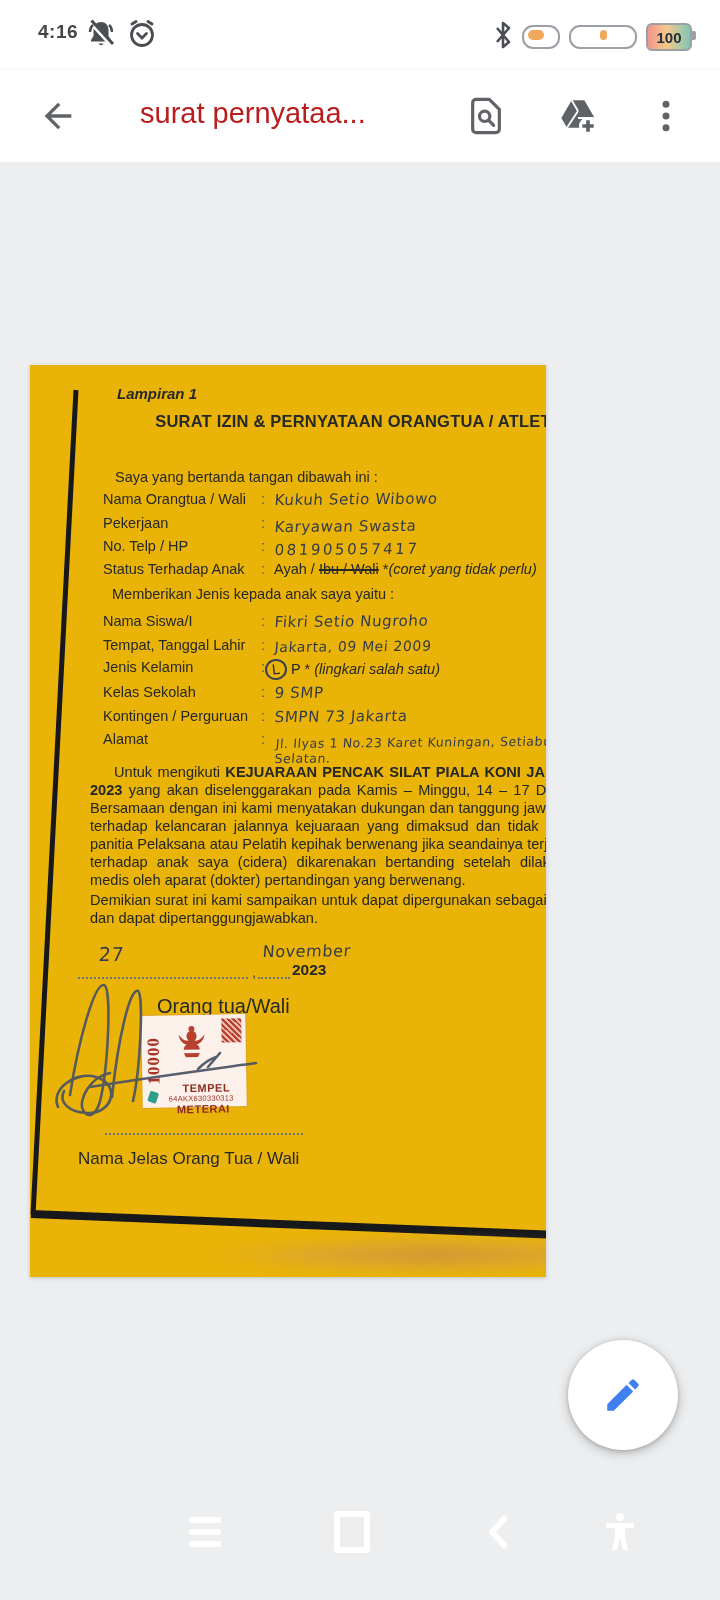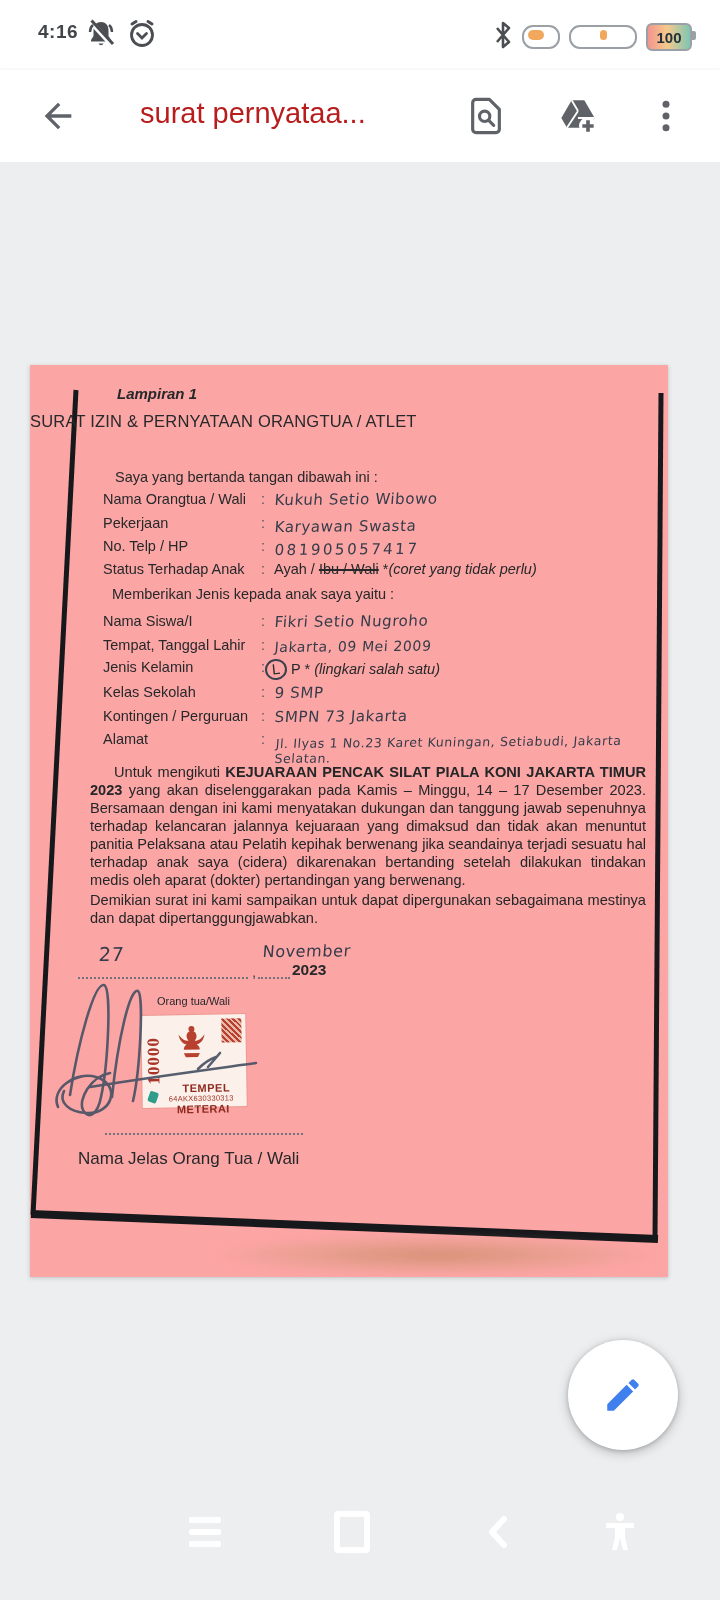--- a/index.html
+++ b/index.html
@@ -25,44 +25,44 @@
   .battery-nub{position:absolute;right:-6px;top:6px;width:4px;height:9px;background:#9aa0a6;border-radius:0 2px 2px 0;}
   
   .app-bar{position:absolute;left:0;top:70px;width:720px;height:92px;background:#fff;
     box-shadow:0 1px 4px rgba(0,0,0,.14);}
   .back-btn{position:absolute;left:38px;top:26px;width:40px;height:40px;}
   .app-title{position:absolute;left:140px;top:27px;font-size:29px;color:#b91c1c;white-space:nowrap;}
   .bar-icon{position:absolute;top:26px;width:40px;height:40px;}
   .icon-find{left:466px;} .icon-driveadd{left:558px;} .icon-more{left:646px;}
   
   .content{position:absolute;left:0;top:162px;width:720px;height:1438px;background:#eceef0;}
-  .page{position:absolute;left:30px;top:203px;width:638px;height:912px;background:#fca5a5;
+  .page{position:absolute;left:30px;top:203px;width:516px;height:912px;background:#eab308;
     box-shadow:0 1px 4px rgba(60,64,67,.25);overflow:hidden;}
   .frame-svg{position:absolute;left:0;top:0;width:646px;height:912px;}
   .doc-text{color:#26282a;}
   .lampiran{position:absolute;left:87px;top:20px;font-size:15px;font-weight:700;font-style:italic;}
-  .doc-title{position:absolute;left:0;top:47px;width:646px;text-align:left;font-size:16.5px;font-weight:400;letter-spacing:.2px;}
+  .doc-title{position:absolute;left:0;top:47px;width:646px;text-align:center;font-size:16.5px;font-weight:700;letter-spacing:.2px;}
   .intro{position:absolute;left:85px;top:104px;font-size:14.5px;}
   .row{position:absolute;left:73px;width:545px;height:22px;font-size:14.5px;}
   .row .lbl{position:absolute;left:0;top:0;}
   .row .col{position:absolute;left:158px;top:0;color:#55585c;}
   .row .val{position:absolute;left:171px;top:0;}
   .hw{font-family:"DejaVu Sans",sans-serif;color:#343c4a;transform:skewX(-5deg) rotate(-.5deg);transform-origin:left bottom;display:inline-block;letter-spacing:.6px;}
   .struck{text-decoration:line-through;text-decoration-thickness:2px;}
   .note-it{font-style:italic;}
   .circle-l{display:inline-block;border:2px solid #39404e;border-radius:50%;padding:0 5px 1px 5px;margin-left:-9px;transform:rotate(-6deg);}
   .para{position:absolute;left:60px;width:556px;font-size:14.6px;line-height:18px;text-align:justify;color:#242628;}
   .para1{top:398px;text-indent:24px;}
   .para2{top:526px;}
   .dotline{position:absolute;border-bottom:2px dotted #70747a;height:0;}
   .date-day{position:absolute;left:68px;top:578px;font-size:19px;}
   .date-comma{position:absolute;left:222px;top:598px;font-size:15px;color:#3c4146;}
   .date-month{position:absolute;left:232px;top:577px;font-size:16px;}
   .date-year{position:absolute;left:262px;top:596px;font-size:15.5px;font-weight:700;color:#26282a;text-align:center;}
-  .signer-role{position:absolute;left:127px;top:630px;font-size:11px;}
+  .signer-role{position:absolute;left:127px;top:630px;font-size:20px;}
   .sig-svg{position:absolute;left:18px;top:608px;width:230px;height:160px;}
   .stamp{position:absolute;left:112px;top:650px;width:104px;height:92px;background:#fbf1ea;
     box-shadow:0 0 0 1px rgba(190,120,90,.25);transform:rotate(-1deg);}
   .stamp-10000{position:absolute;left:2px;top:2px;width:22px;height:86px;writing-mode:vertical-rl;
     transform:rotate(180deg);font-size:17px;font-weight:700;color:#a93529;letter-spacing:1px;
     font-family:"Liberation Serif",serif;text-align:center;}
   .stamp-pattern{position:absolute;right:4px;top:4px;width:20px;height:24px;background:
     repeating-linear-gradient(45deg,#b8402f 0 2px,#e9b8a8 2px 4px);}
   .stamp-word{position:absolute;left:34px;font-weight:700;color:#8e2b20;font-size:11px;letter-spacing:.5px;}
   .stamp-w1{top:56px;margin-top:32px;} .stamp-w2{top:67px;left:40px;}

